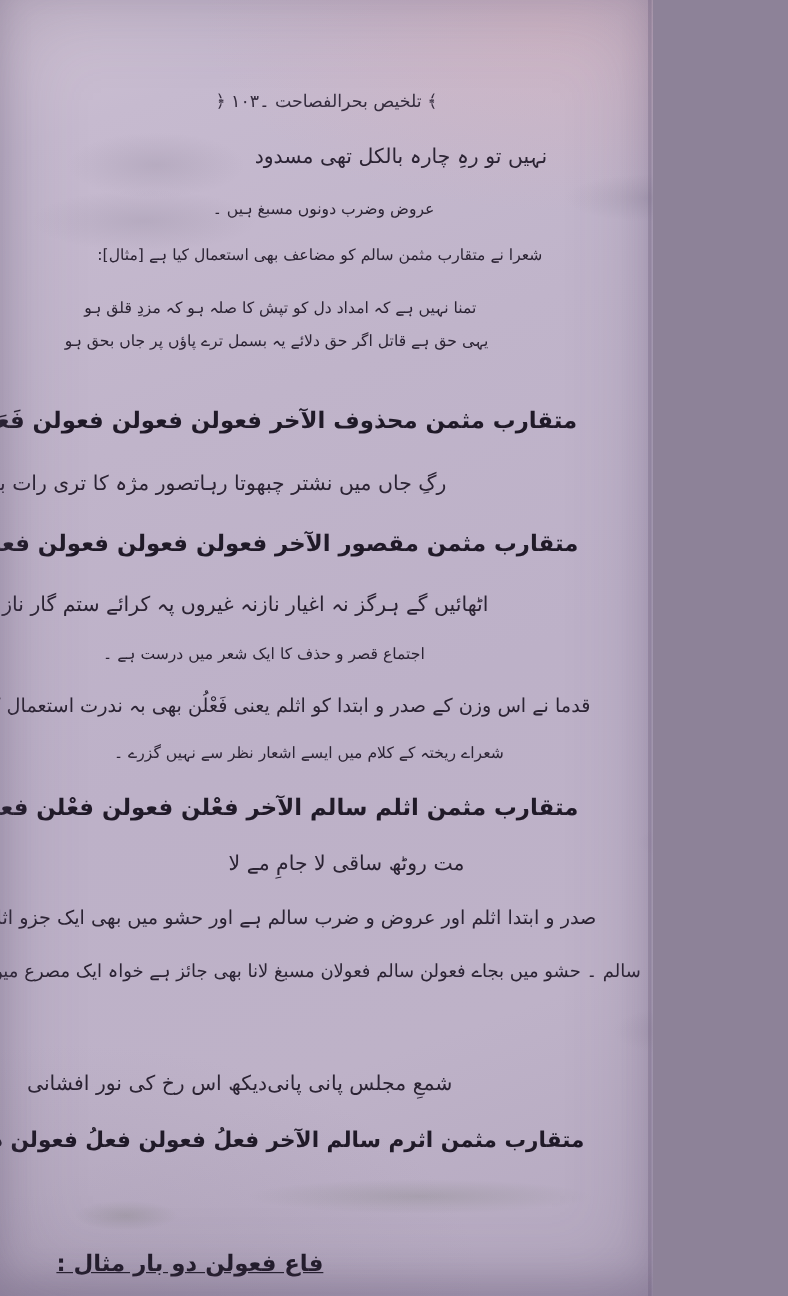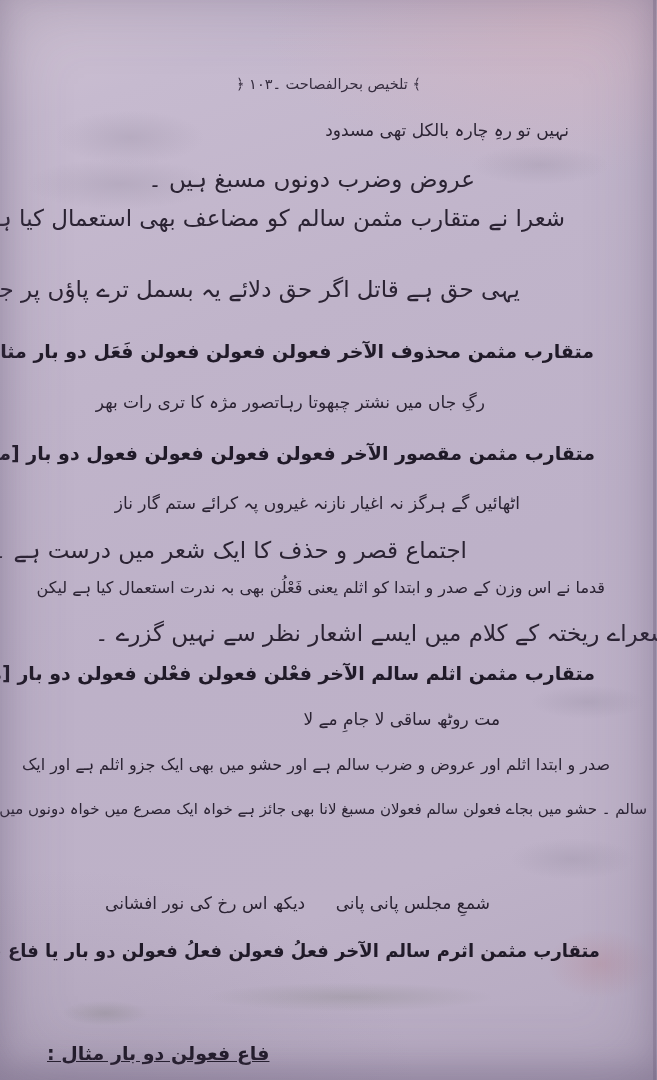--- a/index.html
+++ b/index.html
@@ -1,33 +1,33 @@
 <!DOCTYPE html>
 <html lang="ur"><head>
 <meta charset="utf-8">
 <style>
   html,body{margin:0;padding:0;background:#8d8298;}
   .page{
-    position:relative;width:657px;height:1080px;overflow:hidden;
+    position:relative;width:544px;height:1080px;overflow:hidden;
     direction:rtl;
     font-family:"DejaVu Sans",sans-serif;
     color:#2b2333;
     background:
       radial-gradient(ellipse 420px 220px at 85% 2%, rgba(216,178,186,.45), transparent 70%),
       radial-gradient(ellipse 500px 300px at 10% 100%, rgba(150,138,162,.35), transparent 70%),
       linear-gradient(160deg,#cfc2d3 0%,#c6bacf 10%,#c0b4ca 32%,#bdb1c8 55%,#beb2c8 78%,#b4a8bf 100%);
   }
   .page::after{
     content:"";position:absolute;inset:0;pointer-events:none;
     box-shadow:inset 0 0 70px rgba(84,70,100,.30), inset 0 -14px 26px rgba(92,78,108,.22);
   }
   .edge-line{position:absolute;top:0;bottom:0;right:1px;width:3px;background:rgba(120,105,135,.35);}
   .abs{position:absolute;white-space:nowrap;}
   .hdr{top:76px;left:0;right:0;text-align:center;font-size:14.5px;letter-spacing:.2px;color:#352c3e;}
-  .line{font-size:23px;}
+  .line{font-size:13px;}
   .sm{font-size:16px;}
   .xs{font-size:15px;}
   .head{font-weight:700;font-size:19px;color:#201a28;}
   .head-sm{font-weight:700;font-size:18px;color:#201a28;}
   .verse-row{position:absolute;display:flex;justify-content:space-between;direction:rtl;font-size:17px;}
   .verse-row span{white-space:nowrap;}
   .smudge{position:absolute;border-radius:50%;pointer-events:none;}
   .g-gray{background:radial-gradient(ellipse,rgba(108,112,100,.22),transparent 68%);}
   .g-pink{background:radial-gradient(ellipse,rgba(180,120,130,.28),transparent 68%);}
   .g-soft{background:radial-gradient(ellipse,rgba(118,110,130,.18),transparent 70%);}
@@ -54,20 +54,21 @@
   </div>
 
   <div class="verse-row" style="top:120px;right:88px;left:92px;">
     <span>نہیں تو رہِ چارہ بالکل تھی مسدود</span>
   </div>
 
   <div class="abs line" style="top:166px;right:182px;">عروض وضرب دونوں مسبغ ہیں ۔</div>
 
   <div class="abs line" style="top:205px;right:92px;">شعرا نے متقارب مثمن سالم کو مضاعف بھی استعمال کیا ہے [مثال]:</div>
 
+  <div class="abs line" style="top:249px;right:147px;">تمنا نہیں ہے کہ امداد دل کو تپش کا صلہ ہو کہ مزدِ قلق ہو</div>
 
   <div class="abs line" style="top:276px;right:137px;">یہی حق ہے قاتل اگر حق دلائے یہ بسمل ترے پاؤں پر جاں بحق ہو</div>
 
   <div class="abs head" style="top:340px;right:63px;">متقارب مثمن محذوف الآخر فعولن فعولن فعولن فَعَل دو بار مثال:</div>
 
   <div class="verse-row" style="top:392px;right:172px;left:100px;">
     <span>رگِ جاں میں نشتر چبھوتا رہا</span>
     <span>تصور مژہ کا تری رات بھر</span>
   </div>
 

